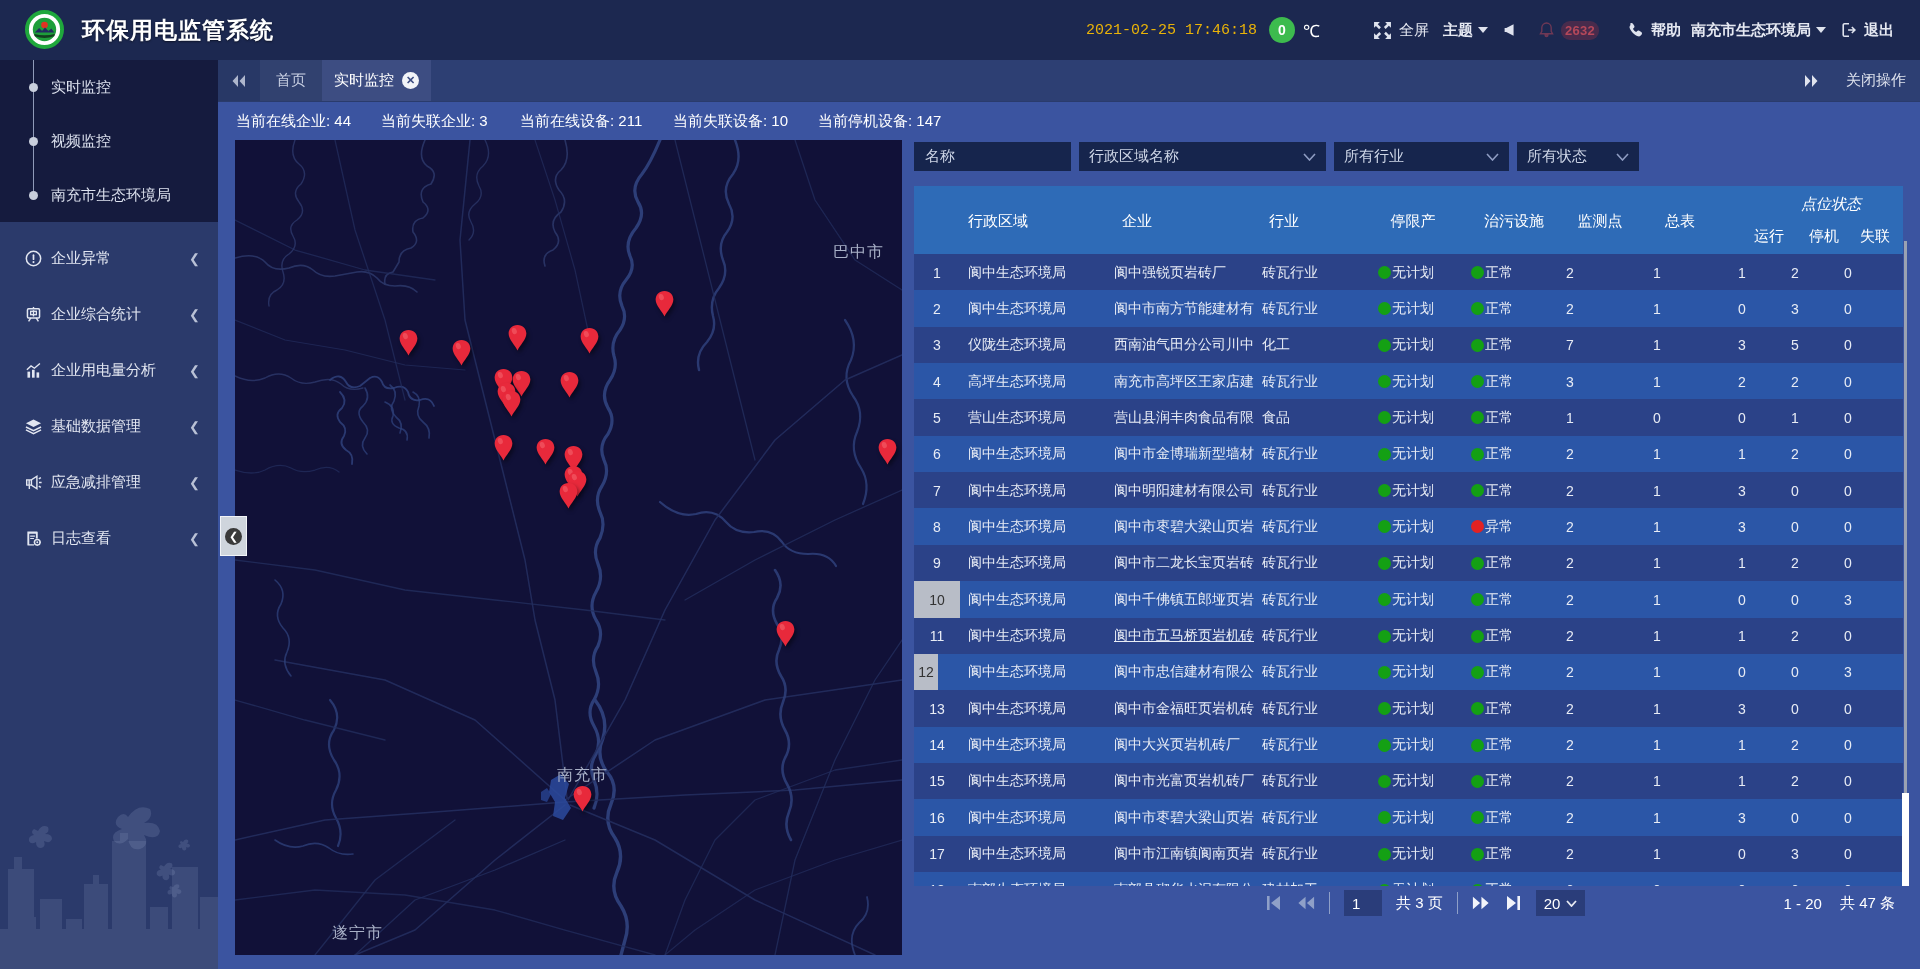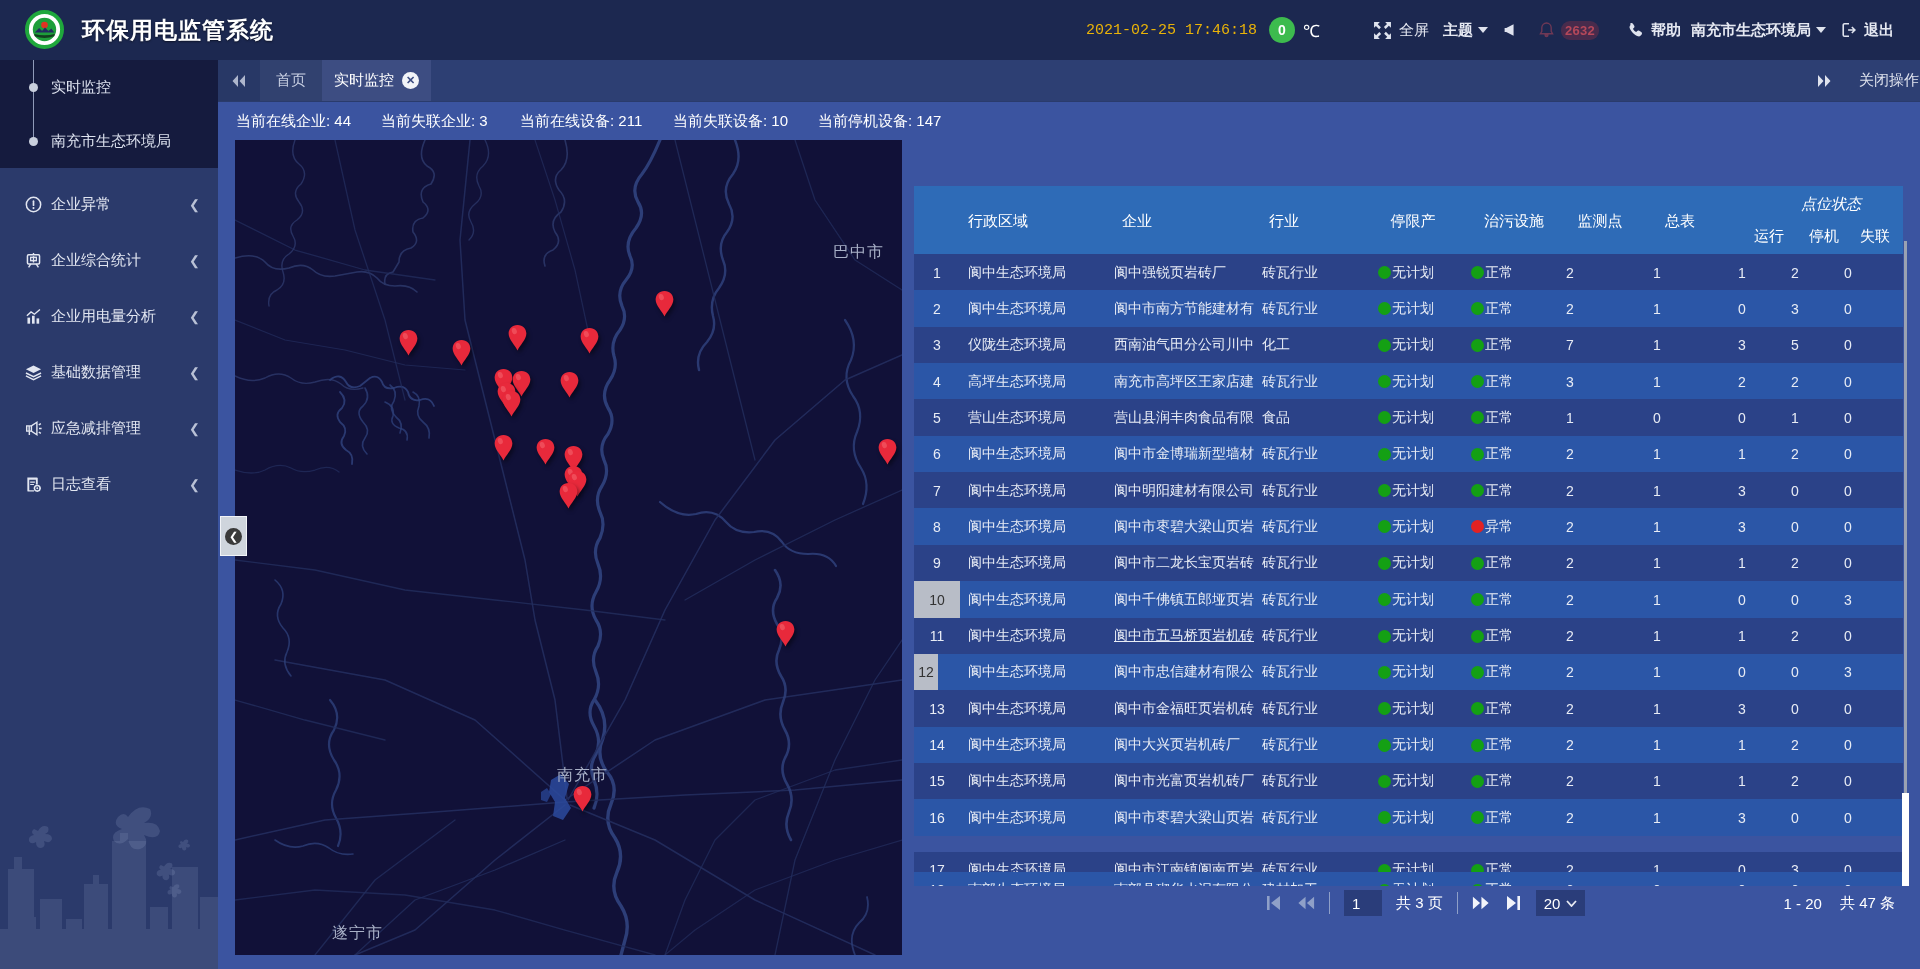--- a/index.html
+++ b/index.html
@@ -52,21 +52,21 @@
   border-bottom:1px solid #25346260; display:flex; align-items:stretch; }
 .tab-arrow-box { width:42px; background:#283866; display:flex; align-items:center;
   justify-content:center; color:#aeb6cc; cursor:pointer; }
 .tab { padding:0 12px; display:flex; align-items:center; gap:8px; color:#c8cfe2;
   font-size:15px; cursor:pointer; }
 .tab.home { background:#31416f; padding:0 16px; }
 .tab.active { background:#3d4d82; color:#fff; }
 .tab-close { width:17px; height:17px; border-radius:50%; background:#f2f4f8; color:#3d4d82;
   font-size:11px; font-weight:bold; display:flex; align-items:center; justify-content:center; }
 .tabbar-right { margin-left:auto; display:flex; align-items:center; gap:26px;
-  padding-right:1px; color:#dfe3ee; font-size:15px;text-align:center; }
+  padding-right:14px; color:#dfe3ee; font-size:15px;text-align:center; }
 
 
 .statsbar { position:absolute; left:0; top:43px; width:1702px; height:37px;
   color:#fff; font-size:15px; }
 .stat { position:absolute; top:9px; white-space:nowrap; }
 
 
 .map-panel { position:absolute; left:17px; top:80px; width:667px; height:815px;
   background:#111138; }
 .map-label { position:absolute; color:#aab2c8; font-size:16px; letter-spacing:1px; }
@@ -186,20 +186,24 @@
 
 <div class="sidebar">
   <div class="submenu">
     <div class="submenu-rail"></div>
     <div class="submenu-item">
       <span class="submenu-dot"></span>
       <span>实时监控</span>
     </div>
     <div class="submenu-item">
       <span class="submenu-dot"></span>
+      <span>视频监控</span>
+    </div>
+    <div class="submenu-item">
+      <span class="submenu-dot"></span>
       <span>南充市生态环境局</span>
     </div>
   </div>
   <div class="menu-item" style="margin-top:8px">
     <svg class="mi-icon" viewBox="0 0 18 18">
       <circle cx="9" cy="9" r="7.6" fill="none" stroke="#e2e6f1" stroke-width="1.6"></circle>
       <rect x="8.1" y="4.6" width="1.8" height="6" rx="0.9" fill="#e2e6f1"></rect>
       <circle cx="9" cy="12.8" r="1.1" fill="#e2e6f1"></circle>
     </svg>
     <span class="mi-label">企业异常</span>
@@ -418,20 +422,41 @@
         <ellipse cx="7.6" cy="7.6" rx="2.6" ry="3.4" fill="#ef4b58" transform="rotate(-20 7.6 7.6)"></ellipse>
       </svg><svg class="pin" viewBox="0 0 22 30" style="left: 347px; top: 672px;">
         <path d="M11 1 C5.2 1 1.5 5.2 1.5 10.2 c0 6.5 7 12.5 9.5 18.3 C13.5 22.7 20.5 16.7 20.5 10.2 20.5 5.2 16.8 1 11 1 Z" fill="#e8293b"></path>
         <ellipse cx="7.6" cy="7.6" rx="2.6" ry="3.4" fill="#ef4b58" transform="rotate(-20 7.6 7.6)"></ellipse>
       </svg></div>
   <div class="collapse-btn">
     <span class="collapse-circle">❮</span>
   </div>
 
   <div class="right-panel">
+    <div class="filter-row">
+      <div class="f-input">名称</div>
+      <div class="f-select" style="width:247px">
+        <span>行政区域名称</span>
+        <svg class="sel-caret" width="13" height="8" viewBox="0 0 13 8">
+            <path d="M1 1 L6.5 7 L12 1" fill="none" stroke="#8e9cc2" stroke-width="1.6"></path>
+          </svg>
+      </div>
+      <div class="f-select" style="width:175px">
+        <span>所有行业</span>
+        <svg class="sel-caret" width="13" height="8" viewBox="0 0 13 8">
+            <path d="M1 1 L6.5 7 L12 1" fill="none" stroke="#8e9cc2" stroke-width="1.6"></path>
+          </svg>
+      </div>
+      <div class="f-select" style="width:122px">
+        <span>所有状态</span>
+        <svg class="sel-caret" width="13" height="8" viewBox="0 0 13 8">
+            <path d="M1 1 L6.5 7 L12 1" fill="none" stroke="#8e9cc2" stroke-width="1.6"></path>
+          </svg>
+      </div>
+    </div>
     <div class="grid">
       <div class="thead">
         <div class="th" style="left:34px;width:100px;top:26px">行政区域</div>
         <div class="th" style="left:173px;width:100px;top:26px">企业</div>
         <div class="th" style="left:320px;width:100px;top:26px">行业</div>
         <div class="th" style="left:449px;width:100px;top:26px">停限产</div>
         <div class="th" style="left:550px;width:100px;top:26px">治污设施</div>
         <div class="th" style="left:636px;width:100px;top:26px">监测点</div>
         <div class="th" style="left:716px;width:100px;top:26px">总表</div>
         <div class="th" style="left:857px;width:120px;top:9px;font-style:italic">点位状态</div>
@@ -641,21 +666,21 @@
             <div class="cell " style="left: 200px; width: 146px;">阆中市枣碧大梁山页岩</div>
             <div class="cell " style="left: 348px; width: 112px;">砖瓦行业</div>
             <div class="cell " style="left: 464px; width: 92px;"><span class="dot g"></span>无计划</div>
             <div class="cell " style="left: 557px; width: 92px;"><span class="dot g"></span>正常</div>
             <div class="cell c-center" style="left: 613px; width: 86px;">2</div>
             <div class="cell c-center" style="left: 700px; width: 86px;">1</div>
             <div class="cell c-center" style="left: 785px; width: 86px;">3</div>
             <div class="cell c-center" style="left: 838px; width: 86px;">0</div>
             <div class="cell c-center" style="left: 891px; width: 86px;">0</div>
           </div>
-          <div class="row odd" style="top: 581.6px; margin-top: 16px;">
+          <div class="row odd" style="top: 581.6px;">
             <div class="cell c-num" style="left: 0px; width: 46px;">17</div>
             <div class="cell " style="left: 54px; width: 144px;">阆中生态环境局</div>
             <div class="cell " style="left: 200px; width: 146px;">阆中市江南镇阆南页岩</div>
             <div class="cell " style="left: 348px; width: 112px;">砖瓦行业</div>
             <div class="cell " style="left: 464px; width: 92px;"><span class="dot g"></span>无计划</div>
             <div class="cell " style="left: 557px; width: 92px;"><span class="dot g"></span>正常</div>
             <div class="cell c-center" style="left: 613px; width: 86px;">2</div>
             <div class="cell c-center" style="left: 700px; width: 86px;">1</div>
             <div class="cell c-center" style="left: 785px; width: 86px;">0</div>
             <div class="cell c-center" style="left: 838px; width: 86px;">3</div>

